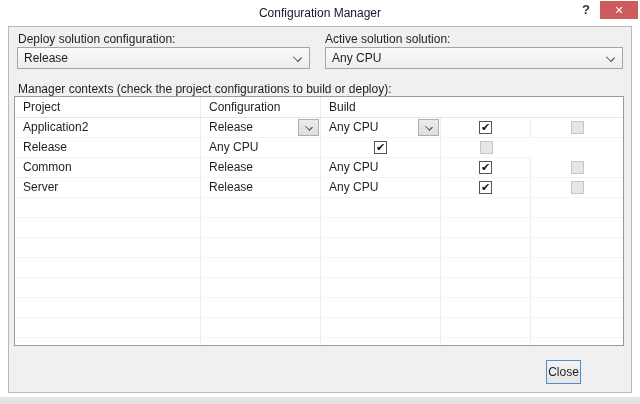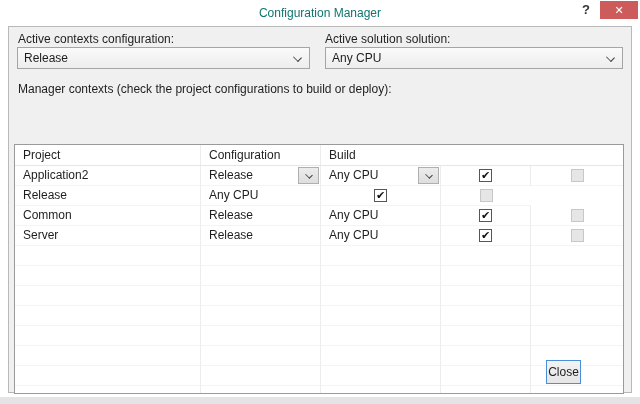--- a/index.html
+++ b/index.html
@@ -1,21 +1,21 @@
 <!DOCTYPE html>
 <html><head>
 <meta charset="utf-8">
 <style>
   * { margin:0; padding:0; box-sizing:border-box; }
   html,body { width:640px; height:404px; background:#fff; overflow:hidden;
               font-family:"Liberation Sans", sans-serif; font-size:12px; color:#1e1e1e; }
 
   
   .titlebar { position:absolute; left:0; top:0; width:640px; height:26px; background:#fff; }
-  .title { position:absolute; left:0; top:6px; width:100%; text-align:center; color:#0f766e; }
+  .title { position:absolute; left:0; top:6px; width:100%; text-align:center; color:#0f172a; }
   .help-btn { position:absolute; right:46px; top:2px; width:16px; height:16px;
               font-weight:bold; font-size:13px; color:#333; text-align:center; cursor:pointer; }
   .close-btn { position:absolute; right:2px; top:1px; width:38px; height:18px;
                display:flex; align-items:center; justify-content:center;
                color:#fff; font-size:11px; cursor:pointer; }
 
   
   .panel { position:absolute; left:8px; top:26px; width:624px; height:367px;
            background:#f0f0f0; border:1px solid #b9b9b9; }
 
@@ -28,21 +28,21 @@
            border:1px solid #a5a5a5; display:flex; align-items:center; padding-left:6px;
            cursor:pointer; }
   .combo-config   { left:8px;   top:20px; width:293px; }
   .combo-platform { left:316px; top:20px; width:298px; }
   .chev { position:absolute; right:8px; top:6px; width:7px; height:7px;
           border-right:1.5px solid #3c3c3c; border-bottom:1.5px solid #3c3c3c;
           transform:rotate(45deg) scale(1,.8); }
 
   
   .table { position:absolute; left:5px; top:69px; width:610px; height:250px;
-           background:#fff; border:1px solid #9a9a9a; overflow:hidden;margin-top:48px; }
+           background:#fff; border:1px solid #9a9a9a; overflow:hidden; }
   .trow { display:grid; grid-template-columns:186px 120px 120px 90px 92px; height:20px; }
   .thead { height:21px; border-bottom:1px solid #e6e6e6; }
   .cell { position:relative; border-right:1px solid #ececec; border-bottom:1px solid #f4f4f4;
           padding-left:8px; line-height:19px; white-space:nowrap; overflow:hidden; }
   .cell:last-child { border-right:none; }
   .thead .cell { border-bottom:none; line-height:20px; }
   .cell.center { display:flex; align-items:center; justify-content:center; padding-left:0; }
 
   .chk { width:13px; height:13px; border:1px solid #565656; background:#fff;
          display:flex; align-items:center; justify-content:center;
@@ -66,21 +66,21 @@
 
 <div class="titlebar">
   <div class="title">Configuration Manager</div>
   <div class="help-btn">?</div>
   <div class="close-btn" style="background: rgb(205, 91, 91);">
     <span>✕</span>
   </div>
 </div>
 
 <div class="panel">
-  <div class="lbl lbl-config">Active contexts configuration:</div>
+  <div class="lbl lbl-config">Deploy solution configuration:</div>
   <div class="combo combo-config">
     <span>Release</span>
     <span class="chev"></span>
   </div>
 
   <div class="lbl lbl-platform">Active solution solution:</div>
   <div class="combo combo-platform">
     <span>Any CPU</span>
     <span class="chev"></span>
   </div>

